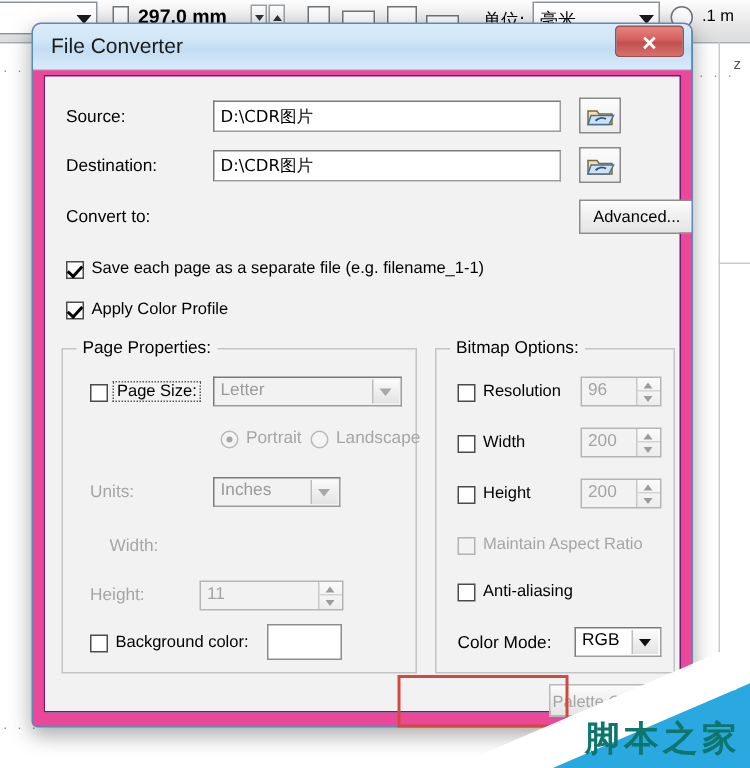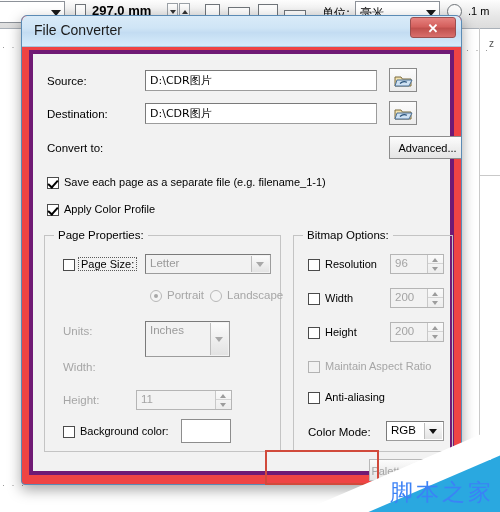--- a/index.html
+++ b/index.html
@@ -91,21 +91,21 @@
   
   #dialog {
     position: absolute;
     left: 21px;
     top: 15px;
     width: 441px;
     height: 470px;
     box-sizing: border-box;
     border: 1px solid #5b8bb5;
     border-radius: 6px 6px 4px 4px;
-    background: #ef4444;
+    background: #ec4899;
     box-shadow: 0 5px 14px rgba(0,0,0,0.35);
     overflow: hidden;
   }
   .dlg-titlebar {
     position: relative;
     height: 30px;
     background: linear-gradient(#d9ebf8 0%, #cfe5f6 40%, #c3dcf2 55%, #d6ecfb 100%);
     border-bottom: 1px solid #a8c6dd;
     border-radius: 5px 5px 0 0;
   }
@@ -131,21 +131,21 @@
     cursor: pointer;
     box-sizing: border-box;
   }
   .dlg-body {
     position: absolute;
     left: 7px;
     top: 34px;
     width: 425px;
     height: 425px;
     background: #f2f2f2;
-    border: 4px solid #701a75;
+    border: 1px solid #701a75;
     box-sizing: border-box;
   }
   .field-label {
     position: absolute;
     font-size: 11.5px;
     color: #000;
     white-space: nowrap;
   }
   .textbox {
     position: absolute;
@@ -375,25 +375,25 @@
     right: 8px; top: 22px;
     color: #ffffff;
     font-size: 13px;
     font-family: "Liberation Serif", serif;
     letter-spacing: 1px;
     opacity: 0.92;
   }
   #watermark .wm-cn {
     position: absolute;
     right: 6px; bottom: 4px;
-    color: #3b82f6;
+    color: #0f766e;
     font-size: 23px;
     font-family: "DejaVu Sans", sans-serif;
     letter-spacing: 3px;
-    font-weight: normal;
+    font-weight: bold;
   }
 </style>
 </head>
 <body>
 
 <div id="app-background">
 
   <div class="app-toolbar">
 
     <div class="tb-combo" style="left:-60px; width:125px;">
@@ -492,23 +492,23 @@
       <div class="radio-wrap" style="left:105px; top:53px;">
         <span class="rdo checked"></span>
         <span class="rdo-label">Portrait</span>
       </div>
       <div class="radio-wrap" style="left:165px; top:53px;">
         <span class="rdo"></span>
         <span class="rdo-label">Landscape</span>
       </div>
 
       <div class="field-label" style="left:18px; top:89px; color:#a6a6a6;">Units:</div>
-      <div class="combo disabled" style="left:100px; top:85px; width:85px; height:36px;">Inches<span class="combo-arrow"></span></div>
-
-      <div class="field-label" style="left:18px; top:125px; color:#a6a6a6;">Width:</div>
+      <div class="combo disabled" style="left:100px; top:85px; width:85px; height:20px;">Inches<span class="combo-arrow"></span></div>
+
+      <div class="field-label" style="left:31px; top:125px; color:#a6a6a6;">Width:</div>
 
       <div class="field-label" style="left:18px; top:158px; color:#a6a6a6;">Height:</div>
       <div class="spinbox" style="left:91px; top:154px; width:96px; height:20px;">11<span class="spin-btns">
           <span class="half top"></span>
           <span class="half bottom"></span>
         </span></div>
 
       <div class="checkbox-wrap" style="left:18px; top:189px;">
         <span class="cbox"></span>
         <span class="cbox-label">Background color:</span>

